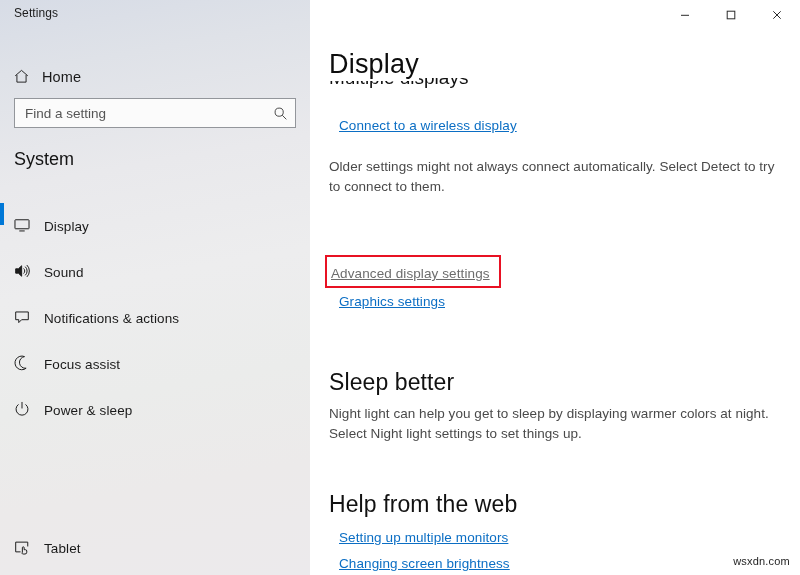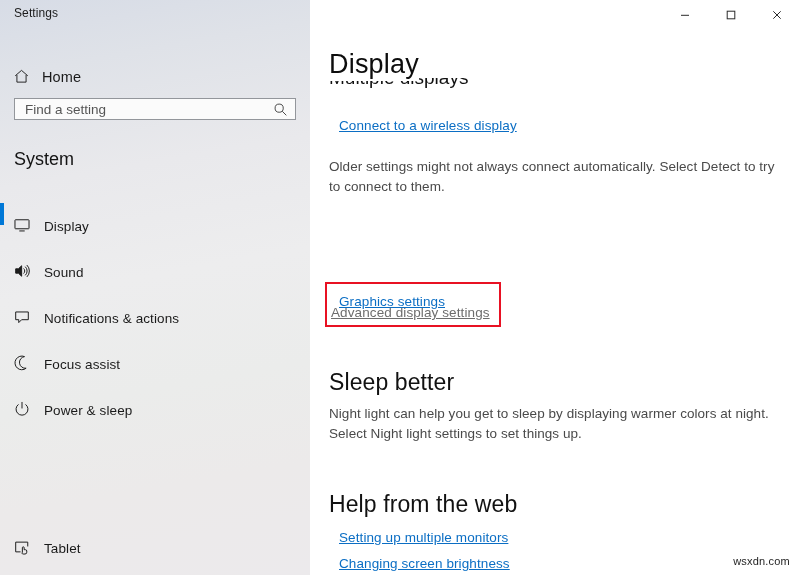--- a/index.html
+++ b/index.html
@@ -58,21 +58,21 @@
     color: #1a1a1a;
     letter-spacing: .1px;
   }
   #home-row { top: 45px; }
   #home-row .nav-icon { width: 42px; flex: 0 0 42px; }
   #home-row .nav-label { font-size: 14.5px; }
 
   #search-box {
     position: absolute;
     left: 14px; top: 98px;
-    width: 282px; height: 22px;
+    width: 282px; height: 30px;
     background: #fbfbfb;
     border: 1px solid #93969b;
     display: flex;
     align-items: center;
   }
   #search-input {
     flex: 1;
     border: none;
     outline: none;
     background: transparent;
@@ -190,23 +190,22 @@
     border: 1px solid #cdcdcd;
     font-family: "Liberation Sans", sans-serif;
     font-size: 13.5px;
     color: #121212;
     cursor: default;
   }
 
   #adv-wrap {
     position: absolute;
     left: 15px; top: 255px;
-    padding: 19px 9px 4px 4px;
+    padding: 7px 9px 4px 4px;
     border: 2px solid #e81123;
-    margin-top: 27px;
   }
   #link-advanced {
     position: static;
     font-size: 13.5px;
     color: #6d6d6d;
     white-space: nowrap;
   }
 
   #link-graphics { top: 294px; }
 

